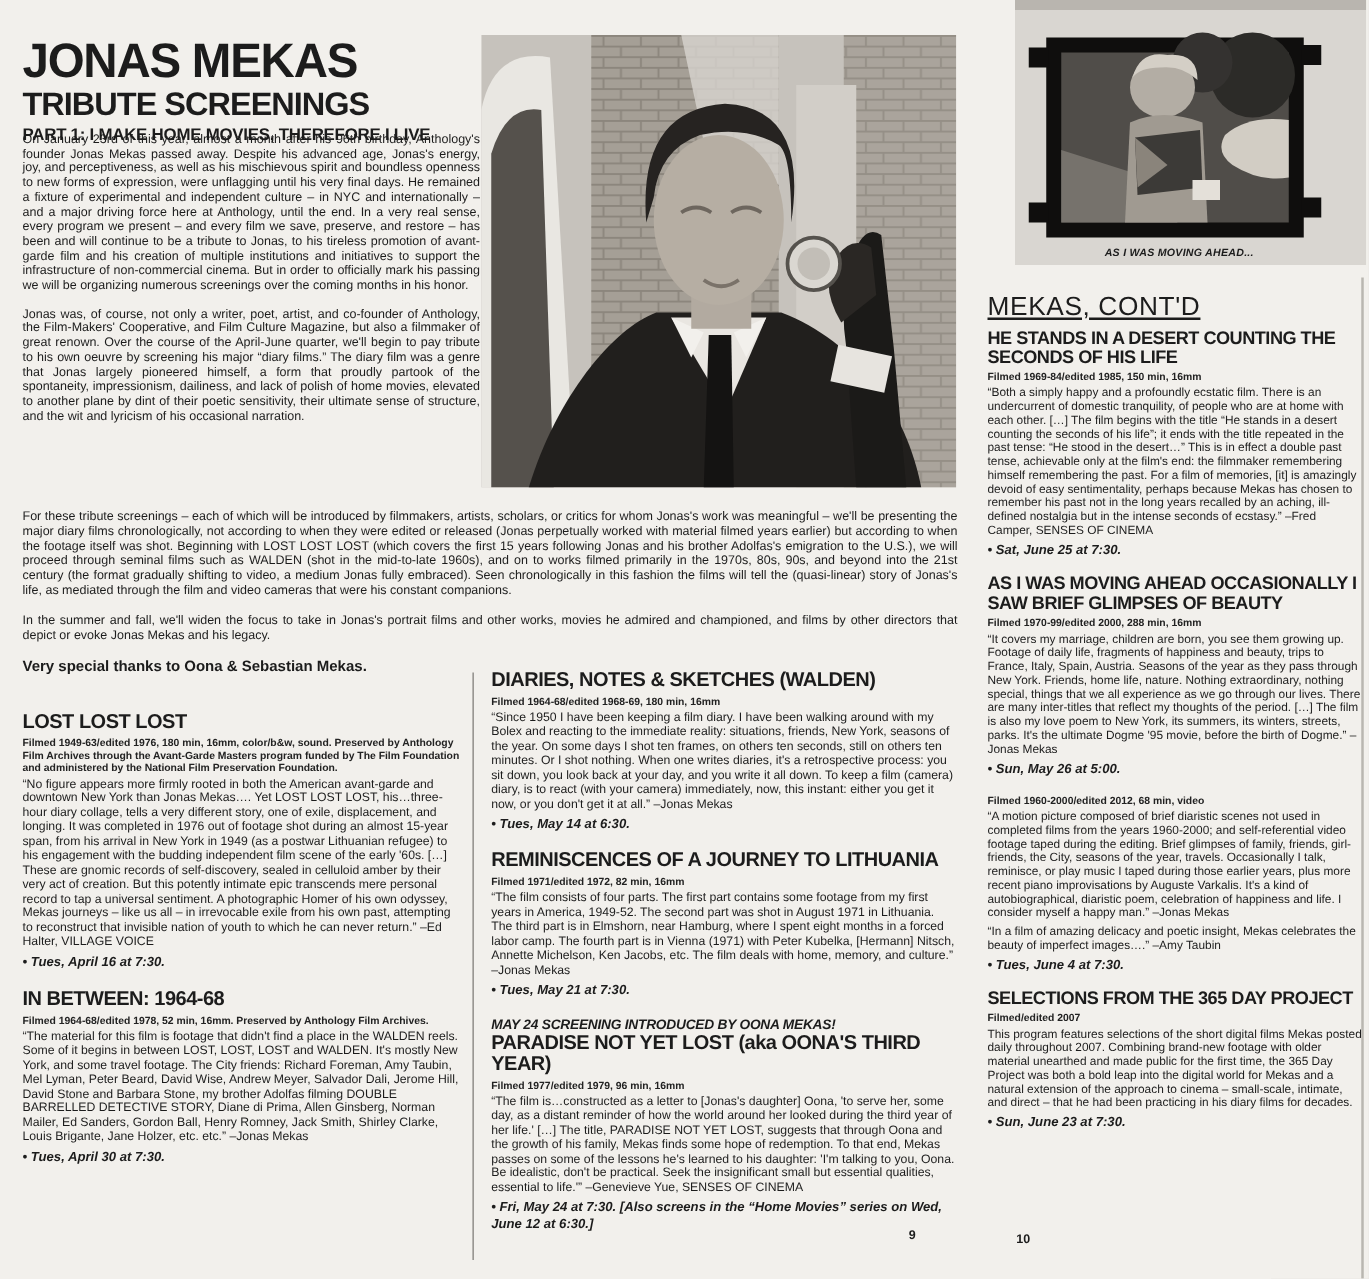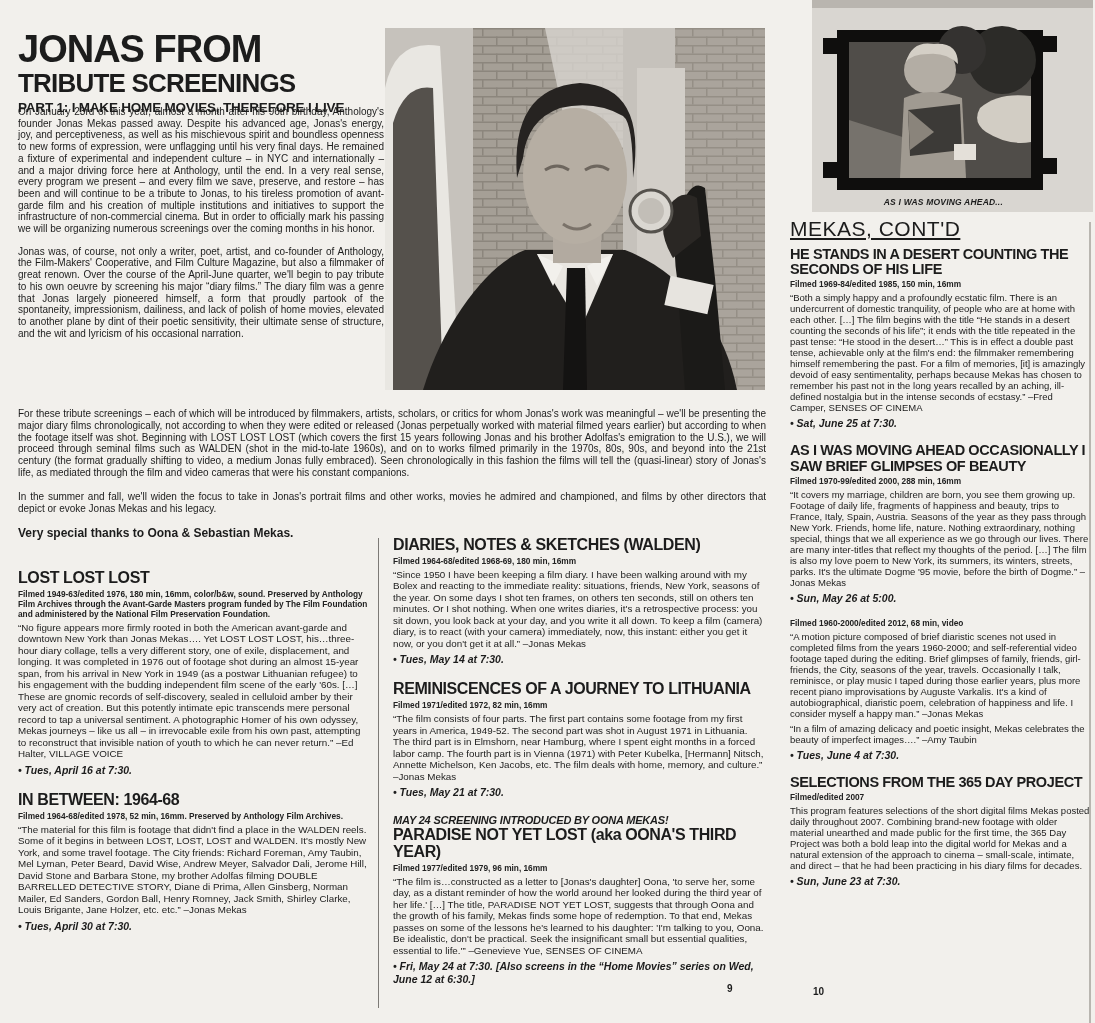--- a/index.html
+++ b/index.html
@@ -30,37 +30,37 @@
   .col-left { position:absolute; left:18px; top:570px; width:352px; }
   .col-mid  { position:absolute; left:393px; top:537px; width:372px; }
   .divider-v { position:absolute; left:378px; top:538px; width:1px; height:470px; background:#7d7a76; }
   .sec { margin-bottom:15px; }
   .sec-title { font-size:16px; font-weight:bold; letter-spacing:-0.4px; line-height:1.05; margin-bottom:2px; }
   .sec-meta { font-size:8.3px; font-weight:bold; line-height:10px; margin-bottom:3px; color:#222; }
   .sec-p { font-size:9.8px; line-height:11.5px; margin-bottom:4px; }
   .screening { font-size:10.5px; font-weight:bold; font-style:italic; line-height:13px; margin-top:3px; }
   .pre-title { font-size:11px; font-weight:bold; font-style:italic; letter-spacing:-0.2px; margin-bottom:1px; }
   
-  .right-col { position:absolute; left:790px; top:217px; width:300px; }
+  .right-col { position:absolute; left:790px; top:234px; width:300px; }
   .cont-heading { font-size:21px; font-weight:400; letter-spacing:0.5px; text-decoration:underline; margin-bottom:6px; }
   .right-col .sec-title { font-size:14.5px; letter-spacing:-0.4px; }
   .right-col .sec-p { font-size:9.5px; line-height:11px; }
   .right-col .sec { margin-bottom:13px; }
   .pagenum { position:absolute; font-size:10px; font-weight:bold; }
   .pn-9  { left:727px; top:983px; }
   .pn-10 { left:800px; top:986px;margin-left:13px; }
   .scan-edge { position:absolute; left:1089px; top:222px; width:2px; height:801px; background:#b9b6b0; }
 </style>
 </head>
 <body>
 
 <div class="canvas">
 
   <div class="lp-header">
-    <div class="lp-title">JONAS FROM</div>
+    <div class="lp-title">JONAS MEKAS</div>
     <div class="lp-subtitle">TRIBUTE SCREENINGS</div>
     <div class="lp-part">PART 1: I MAKE HOME MOVIES, THEREFORE I LIVE</div>
   </div>
 
   <div class="photo-left">
     <svg width="380" height="362" viewBox="0 0 380 362">
       <defs>
         <pattern id="bricks" width="30" height="17" patternUnits="userSpaceOnUse">
           <rect width="30" height="17" fill="#a59f96"></rect>
           <rect y="0" width="30" height="1.5" fill="#8c867d"></rect>
@@ -131,21 +131,21 @@
       <p class="sec-p">“The material for this film is footage that didn't find a place in the WALDEN reels. Some of it begins in between LOST, LOST, LOST and WALDEN. It's mostly New York, and some travel footage. The City friends: Richard Foreman, Amy Taubin, Mel Lyman, Peter Beard, David Wise, Andrew Meyer, Salvador Dali, Jerome Hill, David Stone and Barbara Stone, my brother Adolfas filming DOUBLE BARRELLED DETECTIVE STORY, Diane di Prima, Allen Ginsberg, Norman Mailer, Ed Sanders, Gordon Ball, Henry Romney, Jack Smith, Shirley Clarke, Louis Brigante, Jane Holzer, etc. etc.” –Jonas Mekas</p>
       <div class="screening">• Tues, April 30 at 7:30.</div>
     </div>
   </div>
 
   <div class="col-mid">
     <div class="sec">
       <div class="sec-title">DIARIES, NOTES &amp; SKETCHES (WALDEN)</div>
       <div class="sec-meta">Filmed 1964-68/edited 1968-69, 180 min, 16mm</div>
       <p class="sec-p">“Since 1950 I have been keeping a film diary. I have been walking around with my Bolex and reacting to the immediate reality: situations, friends, New York, seasons of the year. On some days I shot ten frames, on others ten seconds, still on others ten minutes. Or I shot nothing. When one writes diaries, it's a retrospective process: you sit down, you look back at your day, and you write it all down. To keep a film (camera) diary, is to react (with your camera) immediately, now, this instant: either you get it now, or you don't get it at all.” –Jonas Mekas</p>
-      <div class="screening">• Tues, May 14 at 7:30.</div>
+      <div class="screening">• Tues, May 14 at 6:30.</div>
     </div>
     <div class="sec">
       <div class="sec-title">REMINISCENCES OF A JOURNEY TO LITHUANIA</div>
       <div class="sec-meta">Filmed 1971/edited 1972, 82 min, 16mm</div>
       <p class="sec-p">“The film consists of four parts. The first part contains some footage from my first years in America, 1949-52. The second part was shot in August 1971 in Lithuania. The third part is in Elmshorn, near Hamburg, where I spent eight months in a forced labor camp. The fourth part is in Vienna (1971) with Peter Kubelka, [Hermann] Nitsch, Annette Michelson, Ken Jacobs, etc. The film deals with home, memory, and culture.” –Jonas Mekas</p>
       <div class="screening">• Tues, May 21 at 7:30.</div>
     </div>
     <div class="sec">
       <div class="pre-title">MAY 24 SCREENING INTRODUCED BY OONA MEKAS!</div>
       <div class="sec-title">PARADISE NOT YET LOST (aka OONA'S THIRD YEAR)</div>

